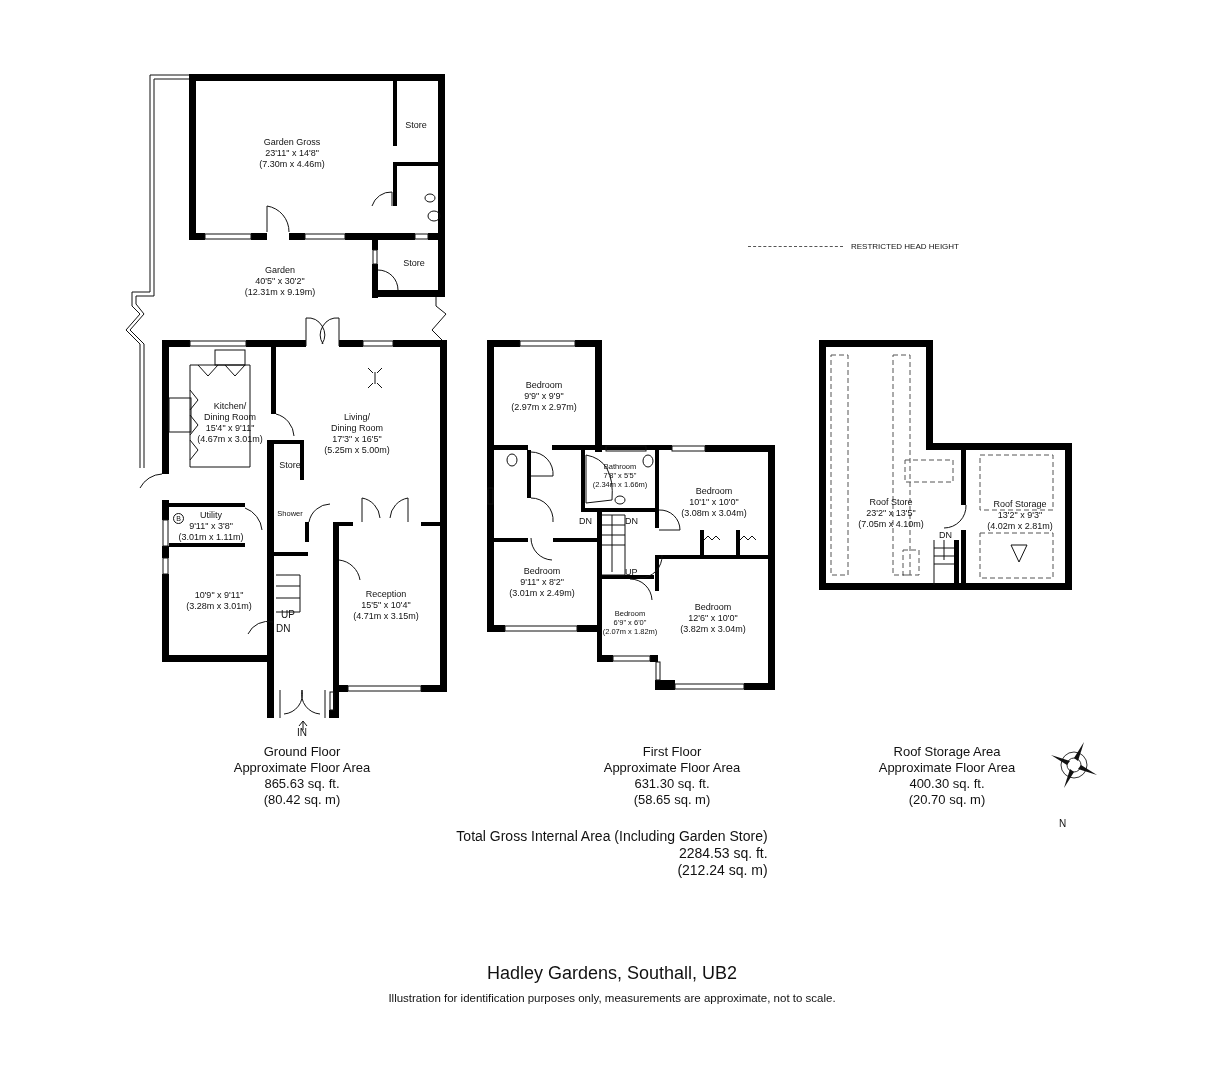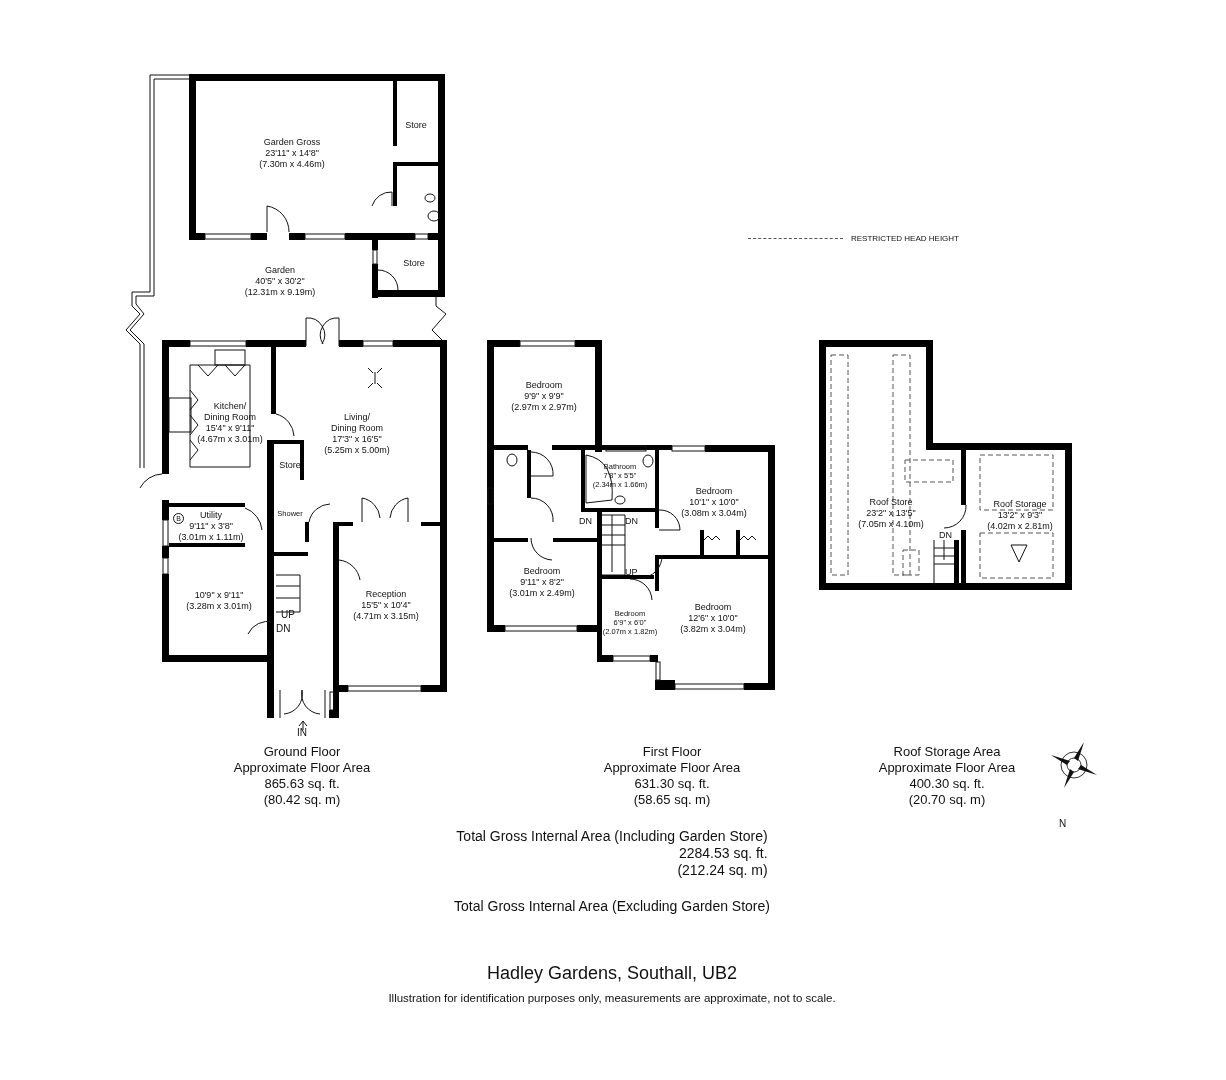--- a/index.html
+++ b/index.html
@@ -1,21 +1,21 @@
 <!DOCTYPE html>
 <html><head>
 <meta charset="utf-8">
 <style>
   html,body{margin:0;padding:0;background:#ffffff;}
   body{width:1226px;height:1080px;position:relative;overflow:hidden;font-family:"Liberation Sans",sans-serif;color:#111;}
   svg.plan{position:absolute;left:0;top:0;}
   .lbl{position:absolute;text-align:center;font-size:9px;line-height:11px;color:#111;white-space:nowrap;transform:translateX(-50%);}
   .lbl.sm{font-size:7.5px;line-height:9px;}
   .tag{position:absolute;font-size:10px;line-height:11px;white-space:nowrap;}
-  .legend{position:absolute;left:748px;top:234px;display:flex;align-items:center;font-size:8px;}
+  .legend{position:absolute;left:748px;top:242px;display:flex;align-items:center;font-size:8px;}
   .legend .dash{width:95px;border-top:1.2px dashed #555;margin-right:8px;}
   .floor-sum{position:absolute;text-align:center;font-size:13px;line-height:16px;transform:translateX(-50%);white-space:nowrap;}
   .totals{position:absolute;left:612px;transform:translateX(-50%);text-align:right;font-size:14px;line-height:17px;white-space:nowrap;}
   .address{position:absolute;left:612px;top:963px;transform:translateX(-50%);font-size:18px;white-space:nowrap;}
   .disclaimer{position:absolute;left:612px;top:992px;transform:translateX(-50%);font-size:11.5px;white-space:nowrap;}
   .north{position:absolute;left:1059px;top:818px;font-size:10px;}
 </style>
 </head>
 <body>
 
@@ -324,17 +324,16 @@
   <div>(20.70 sq. m)</div>
 </div>
 <div class="north">N</div>
 
 <div class="totals" style="top:828px;">
   <div>Total Gross Internal Area (Including Garden Store)</div>
   <div>2284.53 sq. ft.</div>
   <div>(212.24 sq. m)</div>
 </div>
 <div class="totals" style="top:898px;">
-  <div>Total Gross Internal Area (Excluding Garden Store)</div>
 </div>
 
 <div class="address">Hadley Gardens, Southall, UB2</div>
 <div class="disclaimer">Illustration for identification purposes only, measurements are approximate, not to scale.</div>
 
 </body></html>

